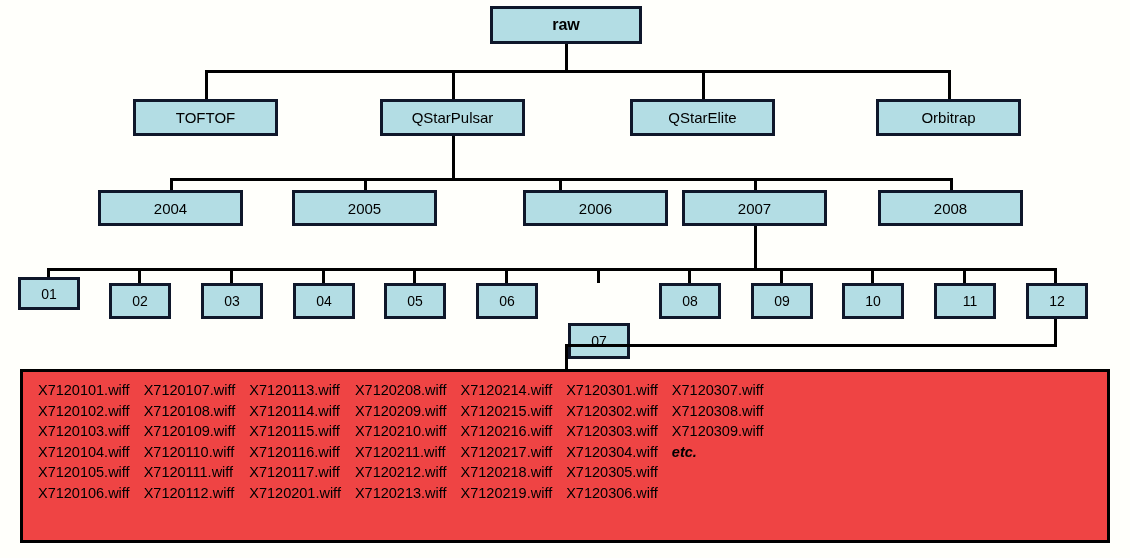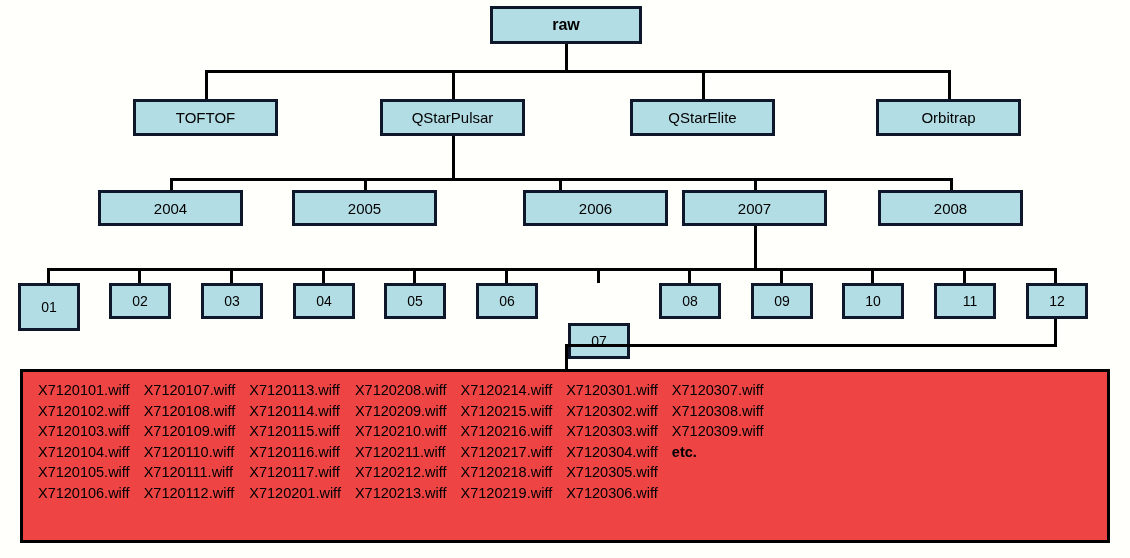--- a/index.html
+++ b/index.html
@@ -58,20 +58,21 @@
   }
   .filecol:last-child { margin-right: 3px; }
   .fileitem {
     font-size: 14.5px;
     line-height: 20.5px;
     color: #000000;
     white-space: nowrap;
     height: 20.5px;
   }
   .fileitem.etc {
+    font-style: italic;
     font-weight: bold;
   }
 </style>
 </head>
 <body>
 
 <div id="canvas">
 
   <div class="node root" style="left:490px; top:6px; width:152px; height:38px;">
     <span>raw</span>
@@ -129,21 +130,21 @@
   <div class="line v" style="left:322px; top:268px; height:15px;"></div>
   <div class="line v" style="left:413px; top:268px; height:15px;"></div>
   <div class="line v" style="left:505px; top:268px; height:15px;"></div>
   <div class="line v" style="left:597px; top:268px; height:15px;"></div>
   <div class="line v" style="left:688px; top:268px; height:15px;"></div>
   <div class="line v" style="left:780px; top:268px; height:15px;"></div>
   <div class="line v" style="left:871px; top:268px; height:15px;"></div>
   <div class="line v" style="left:963px; top:268px; height:15px;"></div>
   <div class="line v" style="left:1054px; top:268px; height:15px;"></div>
 
-  <div class="node month" style="left:18px; top:283px; width:62px; height:48px;">
+  <div class="node month" style="left:18px; top:277px; width:62px; height:33px;">
     <span>01</span>
   </div>
   <div class="node month" style="left:109px; top:283px; width:62px; height:36px;">
     <span>02</span>
   </div>
   <div class="node month" style="left:201px; top:283px; width:62px; height:36px;">
     <span>03</span>
   </div>
   <div class="node month" style="left:293px; top:283px; width:62px; height:36px;">
     <span>04</span>

